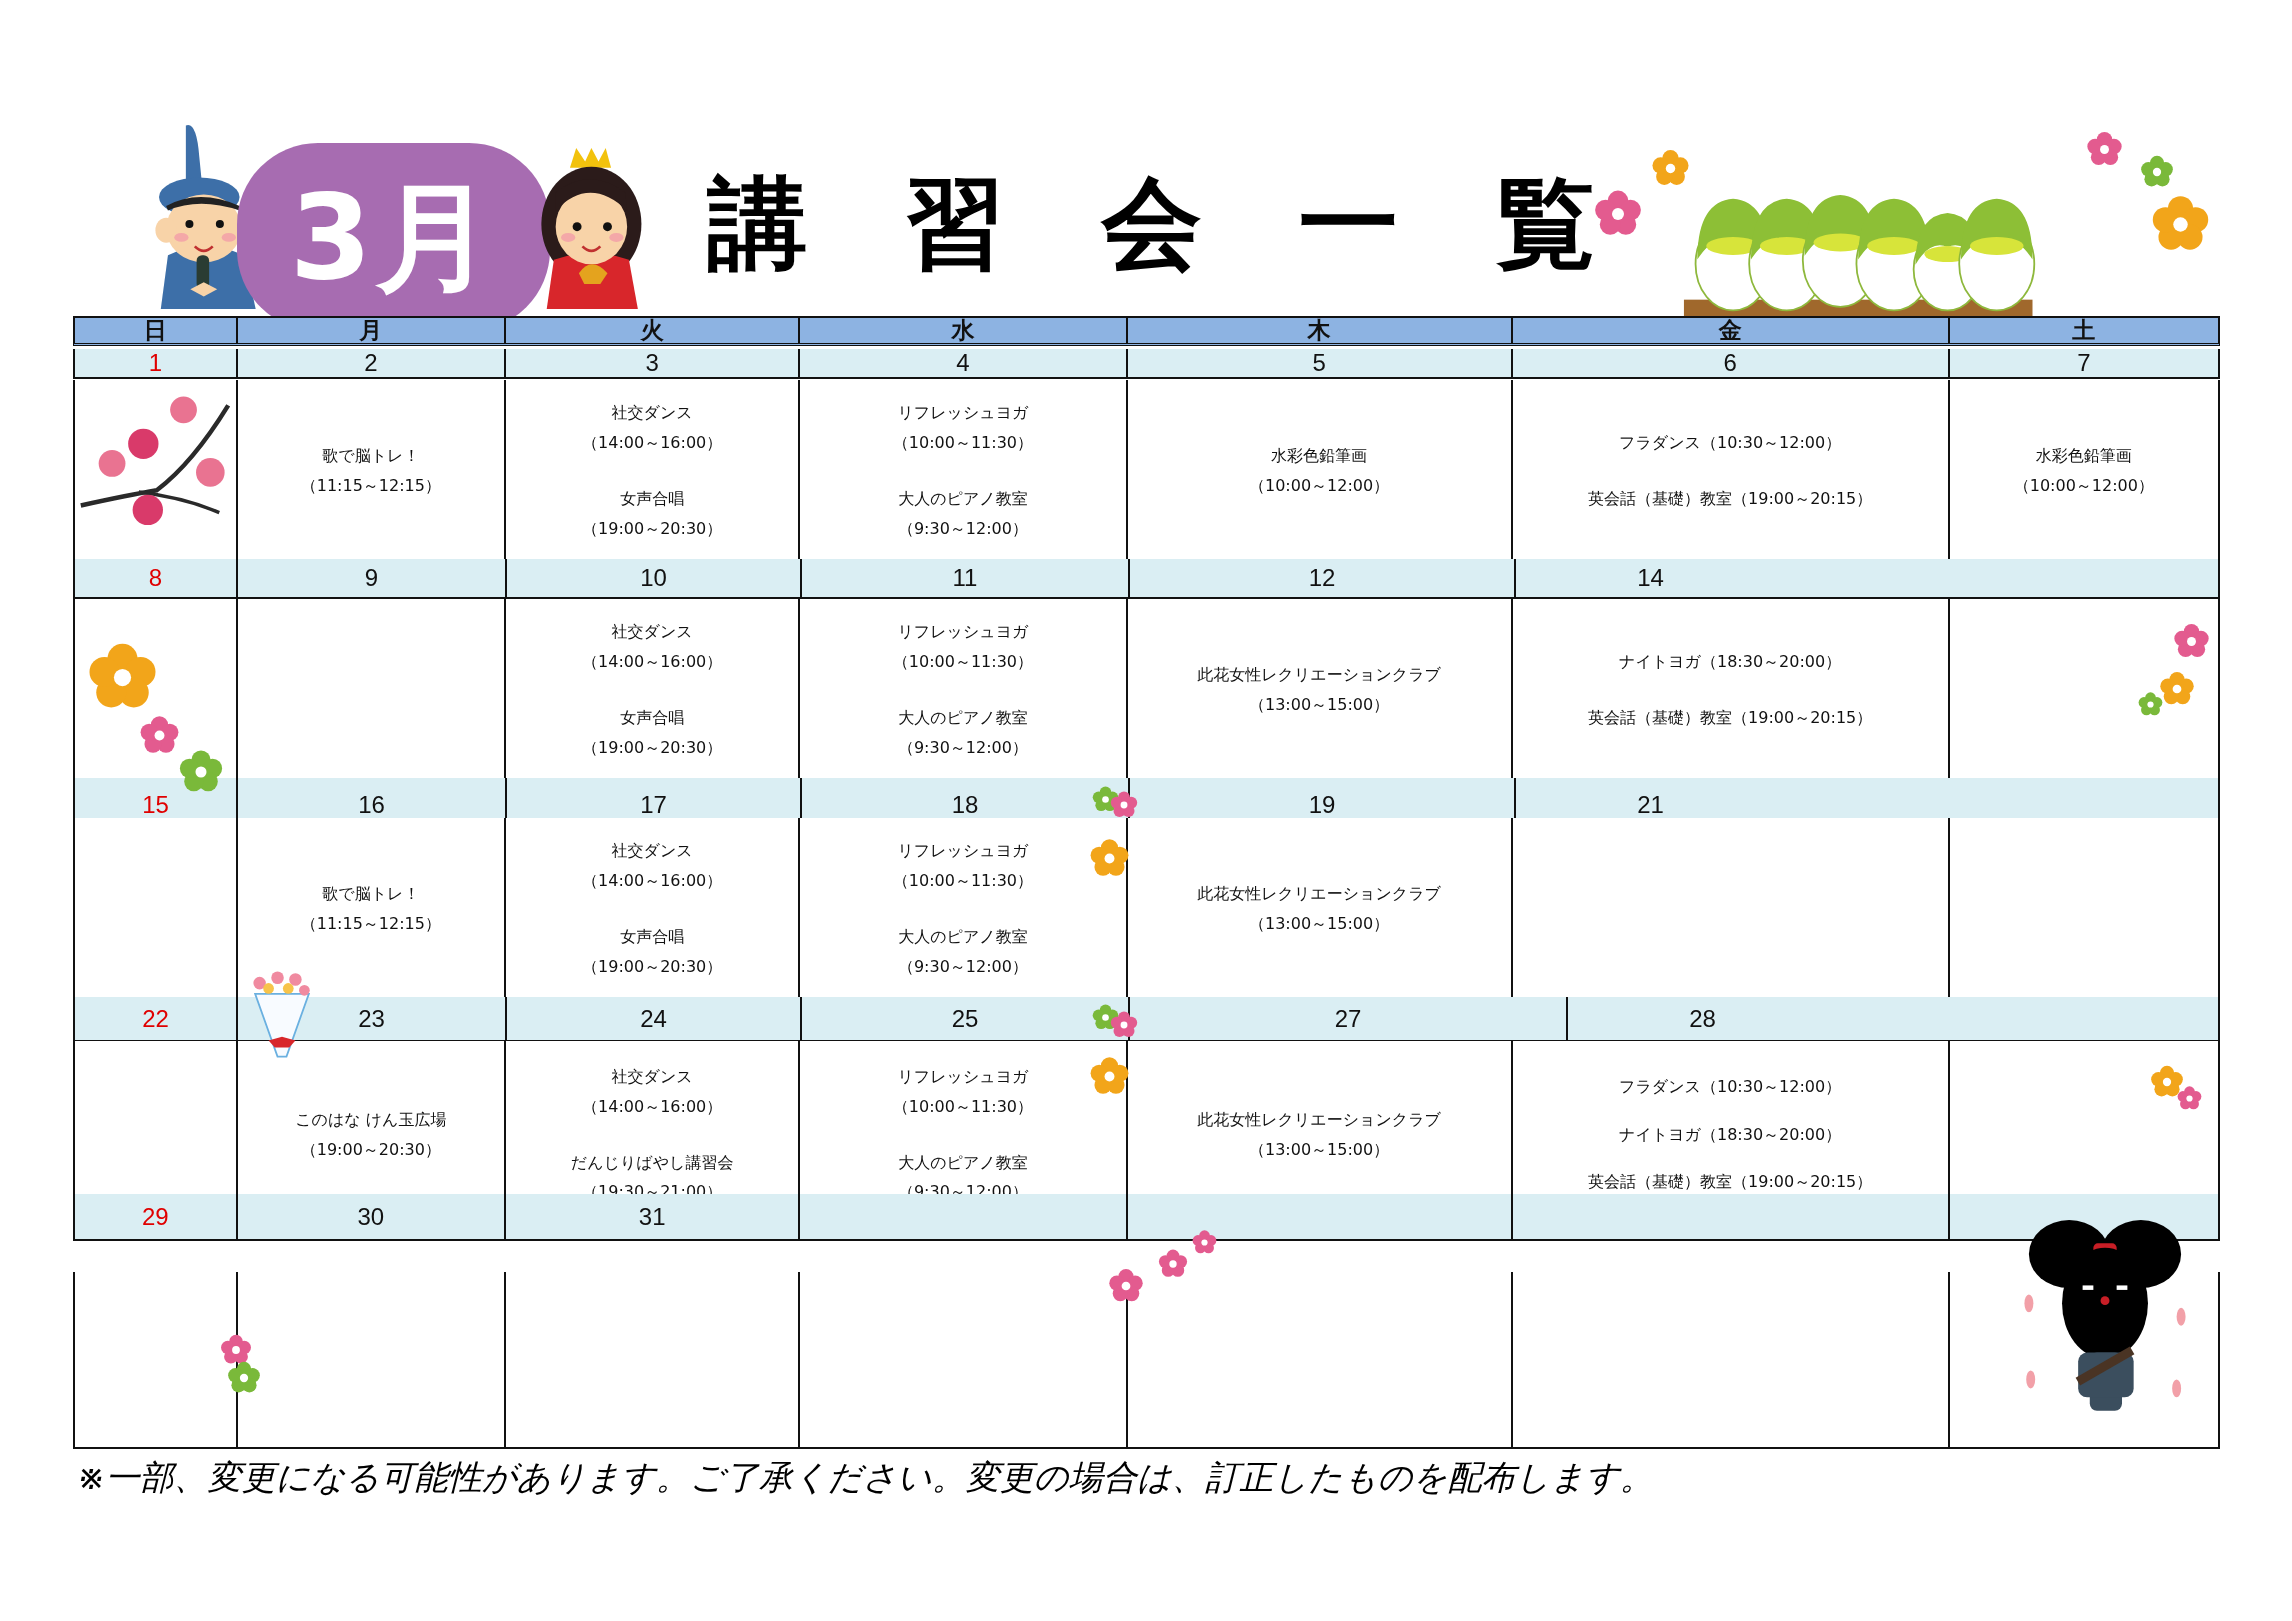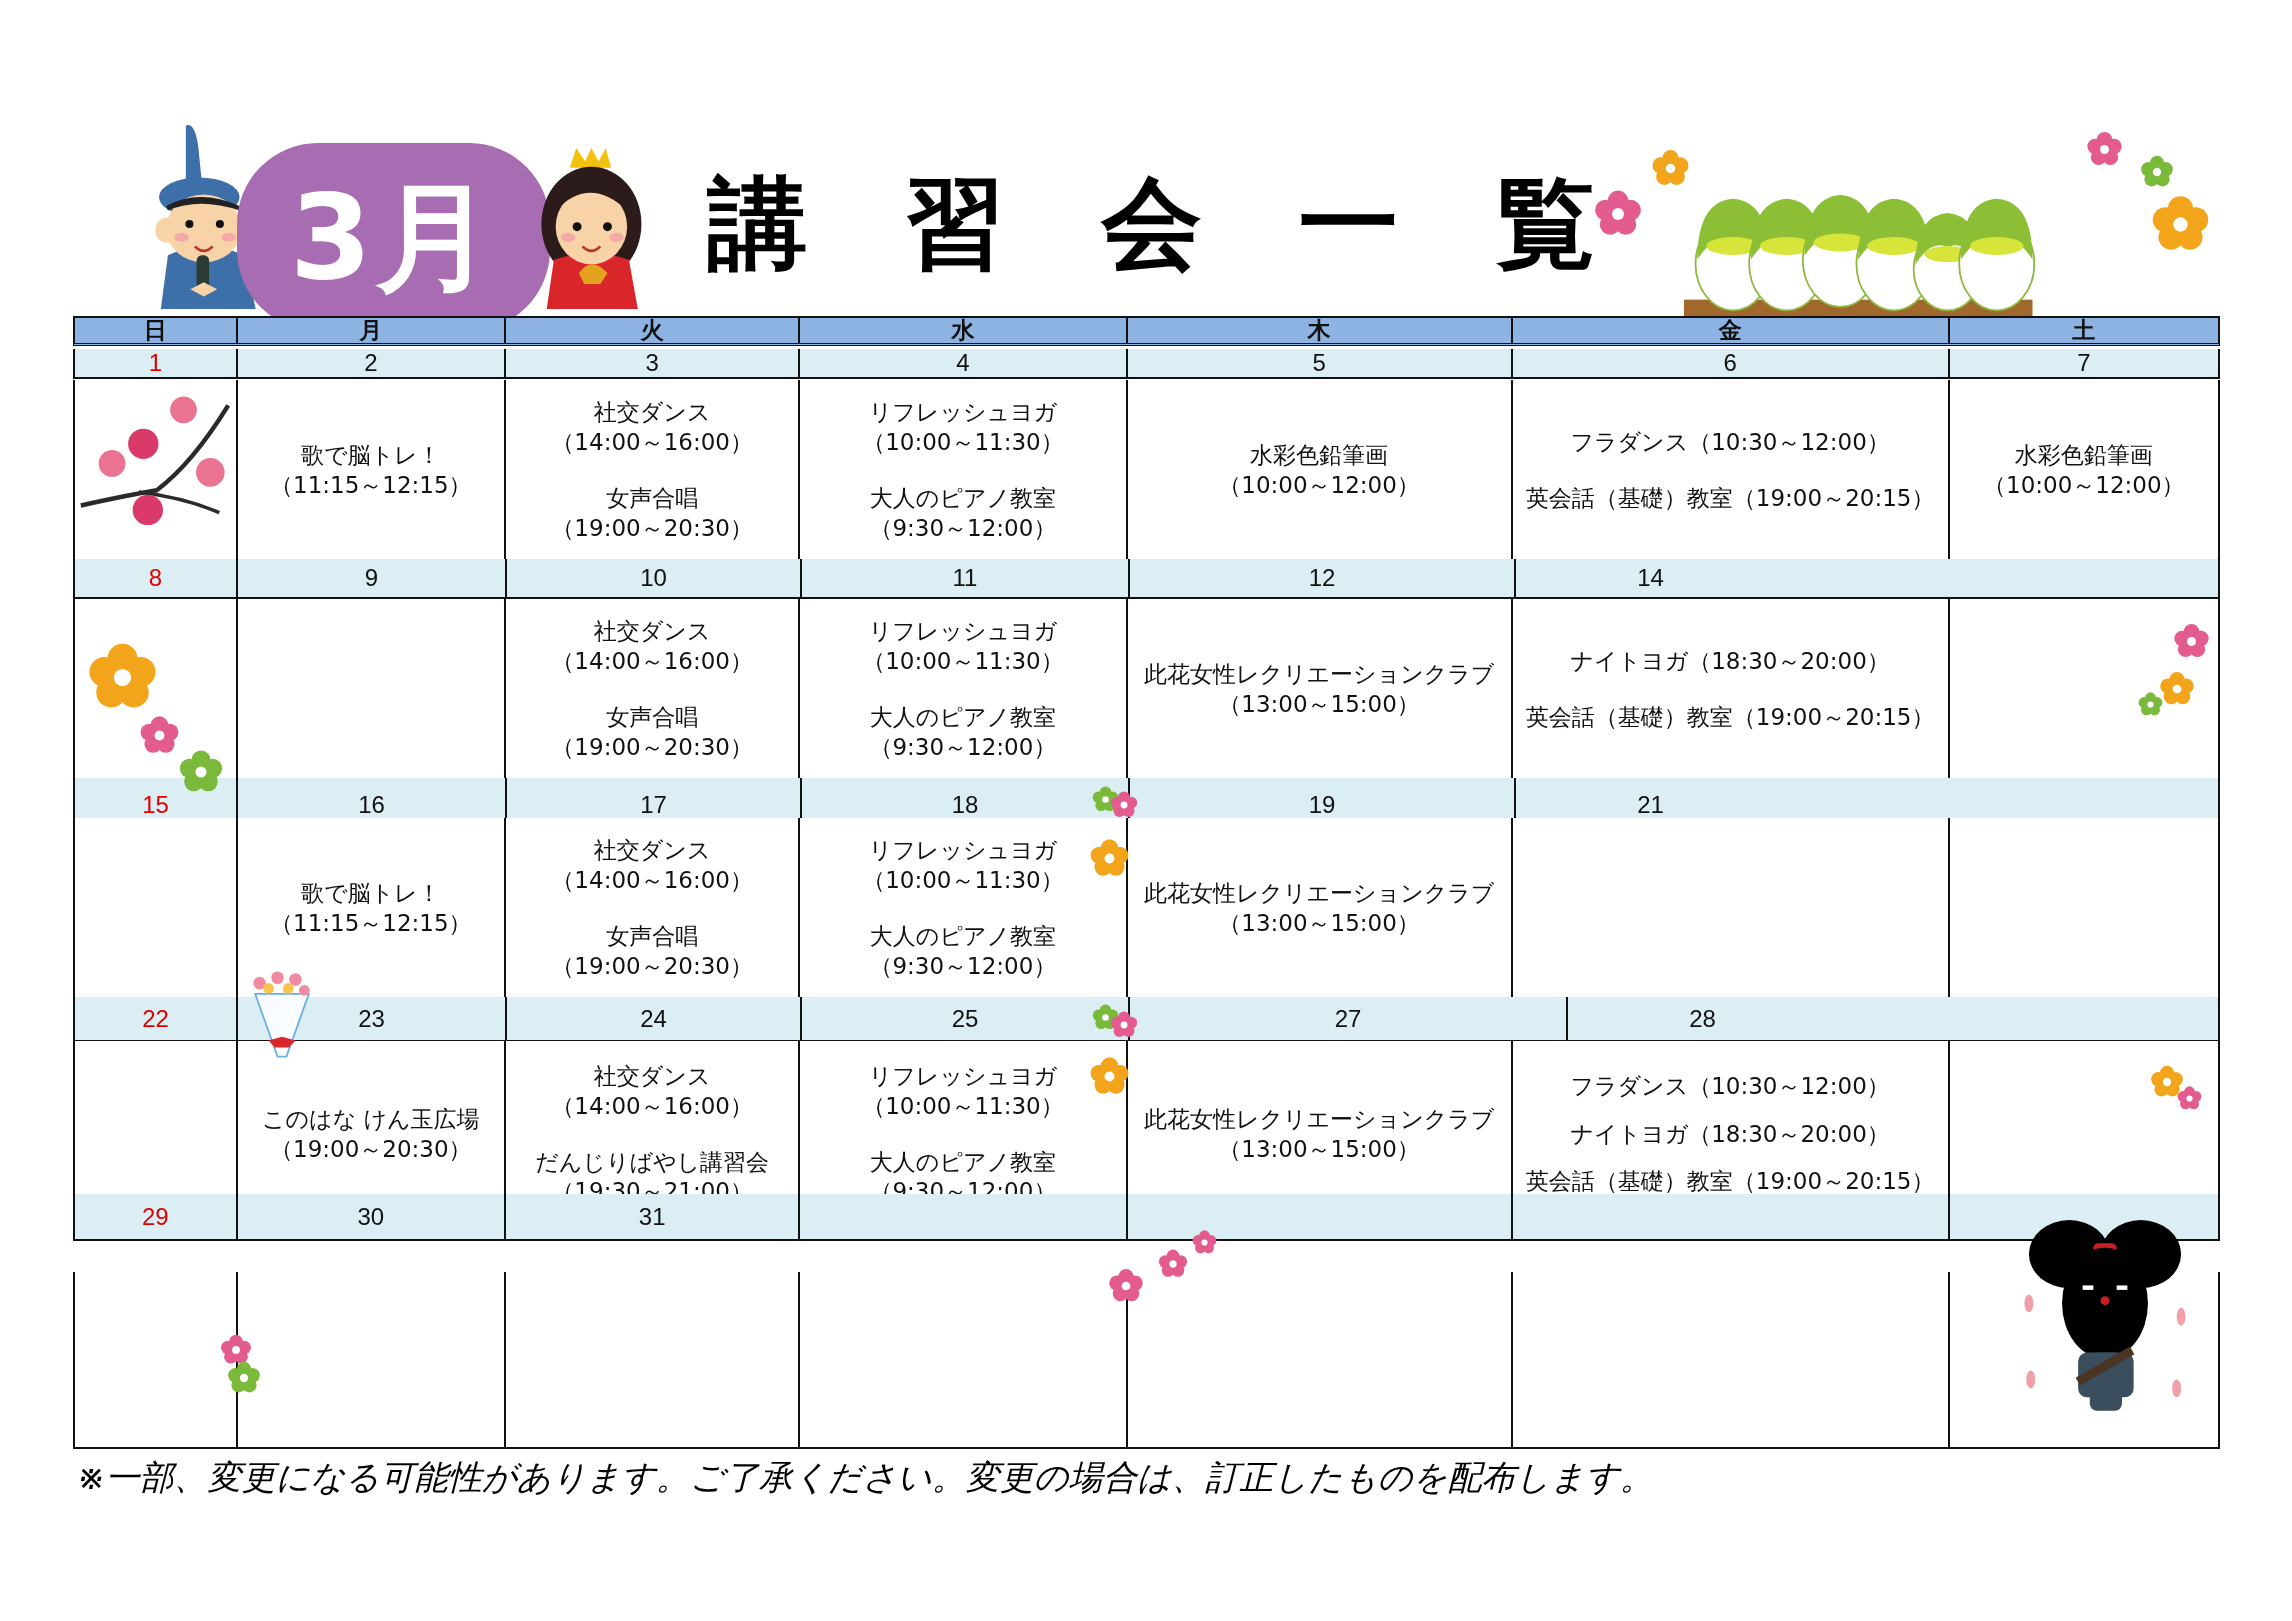--- a/index.html
+++ b/index.html
@@ -23,21 +23,21 @@
   .cell { box-sizing:border-box; border-right:2.7px solid #111; position:relative; overflow:visible; }
   .cell:last-child { border-right:none; }
   .hdr-row { top:0; height:29.6px; background:#8db3e2; border:2.7px solid #111; border-bottom:3.6px double #111; }
   .hdr-row .cell { display:flex; align-items:center; justify-content:center; font-size:23px; font-weight:bold; }
   .date-row { background:#daeef3; border-left:2.7px solid #111; border-right:2.7px solid #111; border-bottom:2.7px solid #111; }
   .date-row .cell { display:flex; align-items:center; justify-content:center; font-size:24px;
                     font-family:"Liberation Sans Narrow","Liberation Sans", sans-serif; }
   .date-row .cell.red { color:#e00000; }
   .content-row { background:#ffffff; border-left:2.7px solid #111; border-right:2.7px solid #111; border-bottom:2.7px solid #111; }
   .content-row .cell { display:flex; flex-direction:column; align-items:center; justify-content:center;
-                       text-align:center; font-size:23px; line-height:29.6px; }
+                       text-align:center; font-size:16px; line-height:29.6px; }
   .event { margin:13.4px 0; }
   .event .name { display:block; }
   .event .time { display:block;text-align:center; }
 
   .c0{width:163px}.c1{width:269px}.c2{width:295px}.c3{width:328px}.c4{width:386px}.c5{width:438px}.c6{width:269px}
 
   .note { left:77px; top:1455px; font-size:34px; color:#000; white-space:nowrap;font-style:italic; }
 
   
   .flower { position:absolute; width:var(--s); height:var(--s); }

